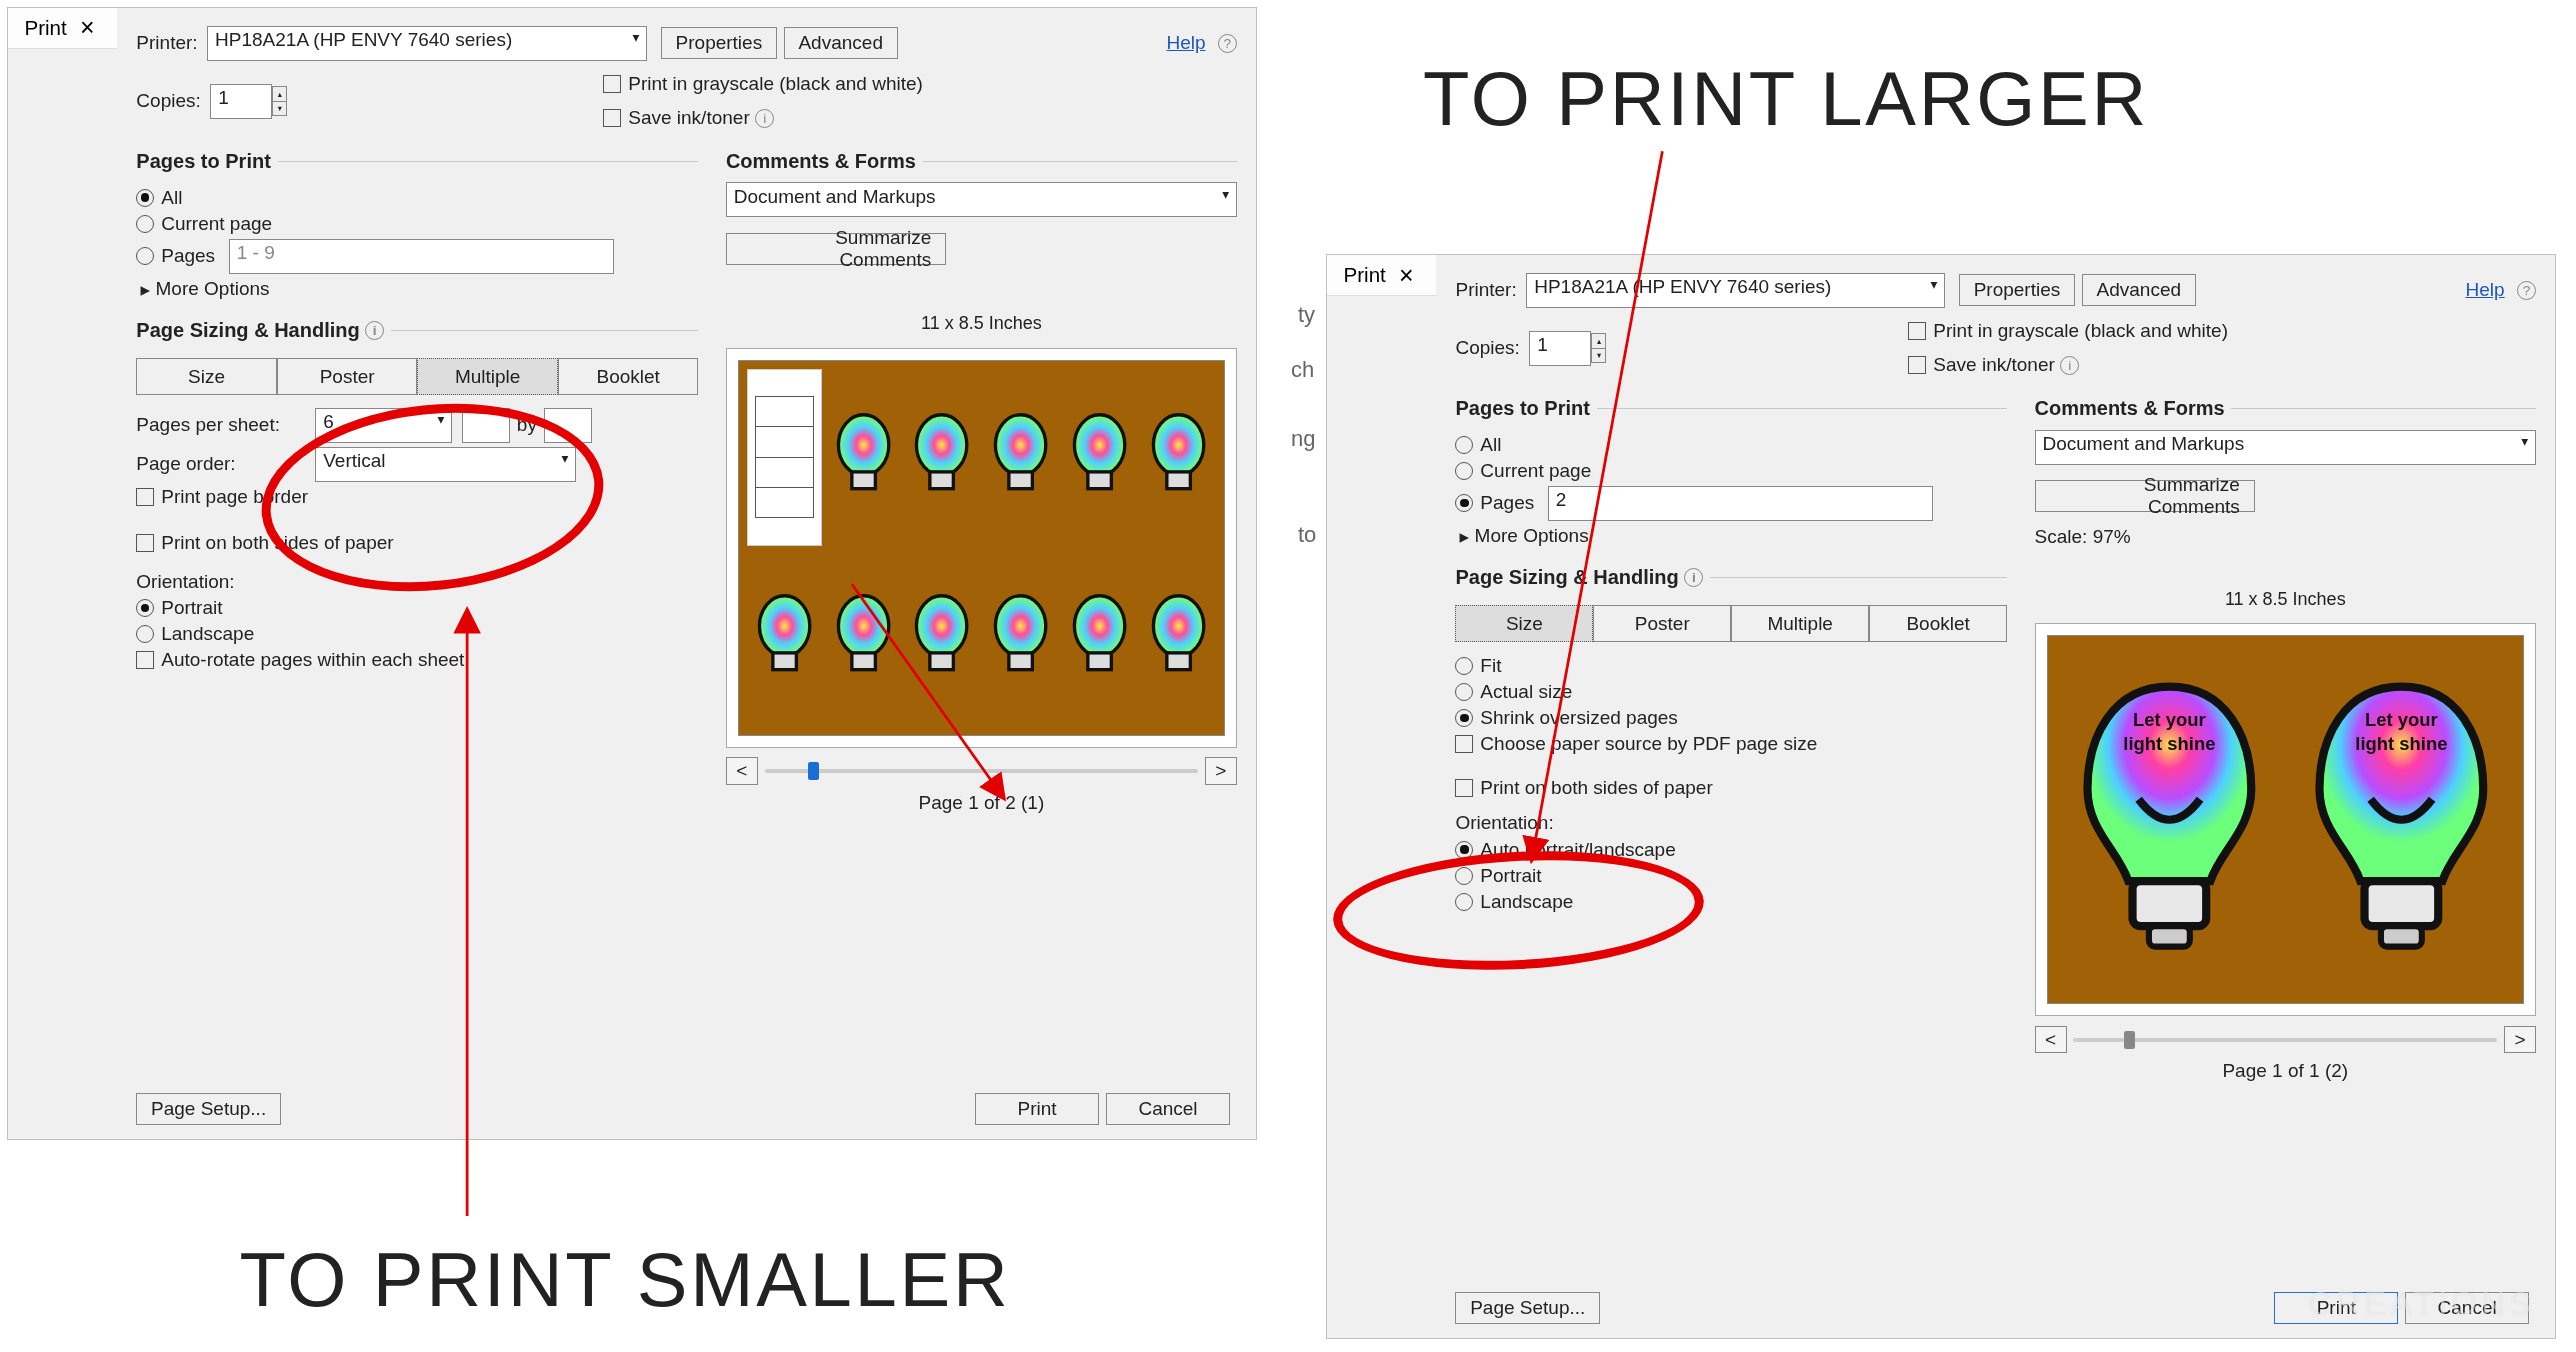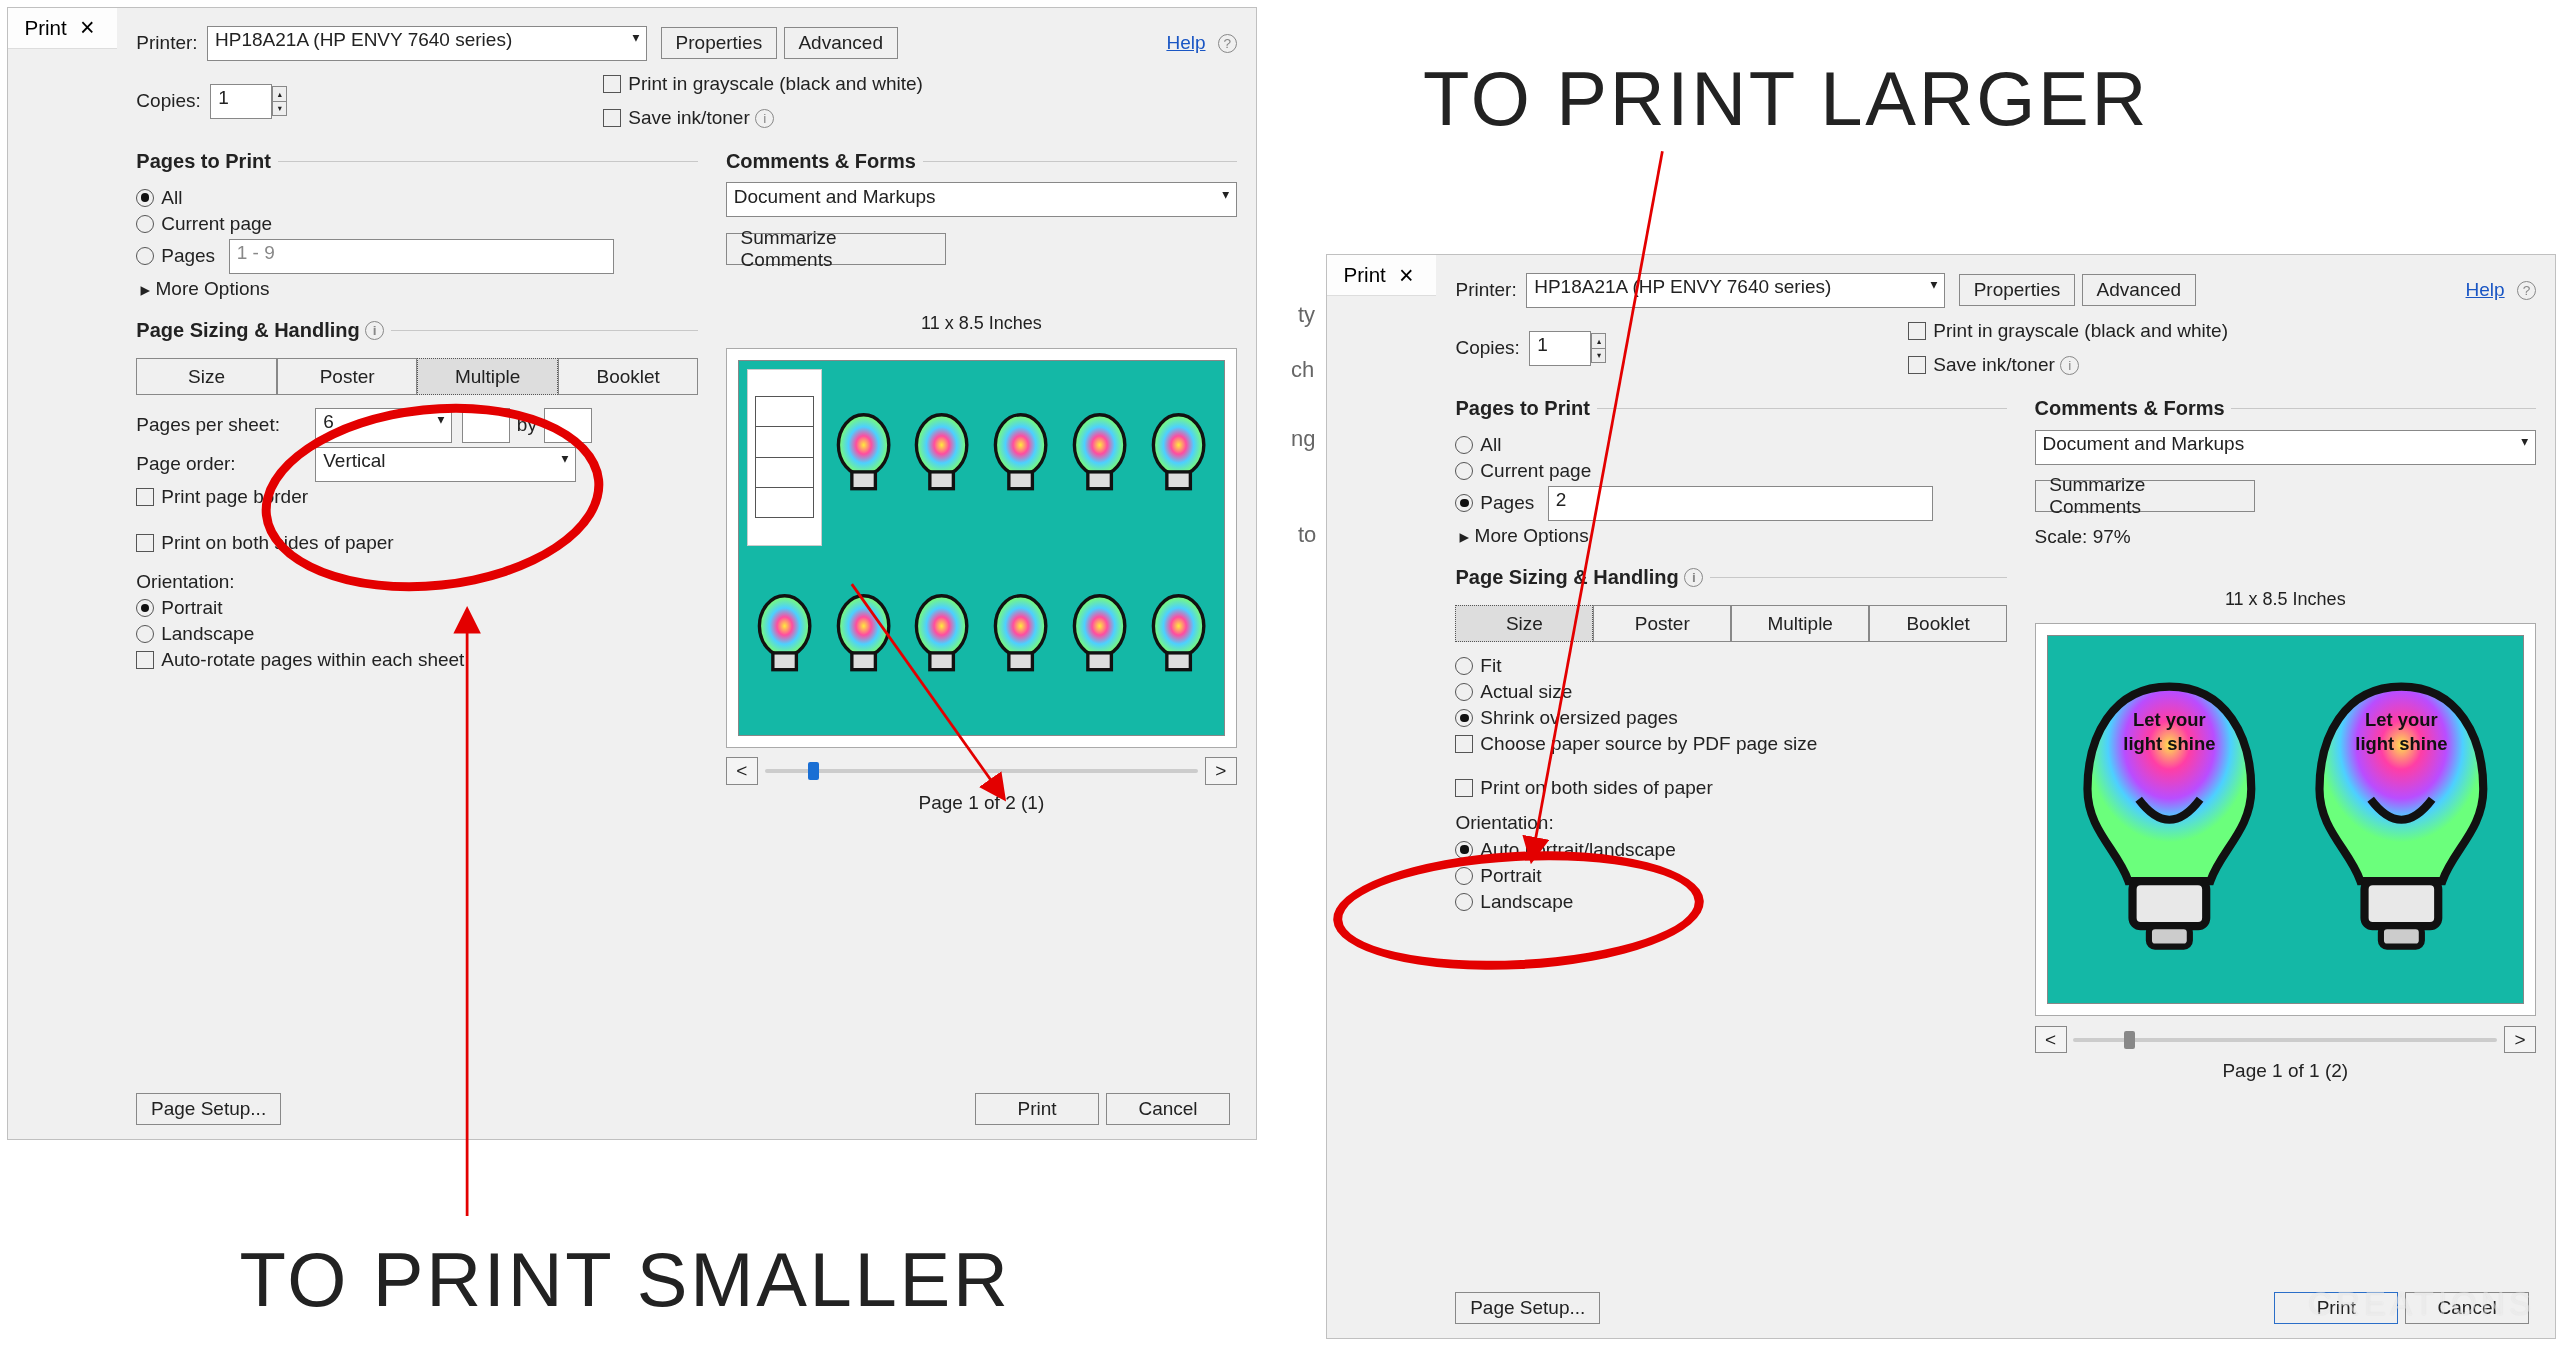--- a/index.html
+++ b/index.html
@@ -68,20 +68,21 @@
     background: #f0f0f0;
     border: 0.7px solid #888;
     padding: 4.1px 13.7px;
     height: 32px;
     display: inline-flex;
     align-items: center;
     justify-content: center;
     font-size: 19px;
     cursor: pointer;
     margin-right: 6.9px;
+    text-align: right;
   }
   .btn.primary { border: 1.4px solid #2a6ec8; }
   .link { color: #1a56c4; text-decoration: underline; cursor: pointer; }
   .info-icon {
     width: 19px; height: 19px; border: 1.4px solid #888; border-radius: 50%;
     display: inline-flex; align-items: center; justify-content: center;
     font-size: 13.7px; color: #888; margin-left: 5.5px;
   }
   .checkbox, .radio {
     width: 18px; height: 18px; border: 1.4px solid #555; margin-right: 6.9px;
@@ -115,21 +116,21 @@
     display: flex;
     flex-direction: column;
     align-items: center;
     padding: 11px;
     margin-top: 13.7px;
   }
   .preview-page {
     border: 0.7px solid #888;
     width: 100%;
     aspect-ratio: 11 / 8.5;
-    background: #14b8a6;
+    background: #a16207;
     display: grid;
     padding: 8.2px;
     gap: 4.1px;
   }
   .bulb {
     width: 100%; height: 100%;
     display: flex; align-items: center; justify-content: center;
   }
   .bulb svg { width: 90%; height: 90%; }
   .nav-row { display: flex; align-items: center; gap: 6.9px; margin-top: 9.6px; width:100%; }

